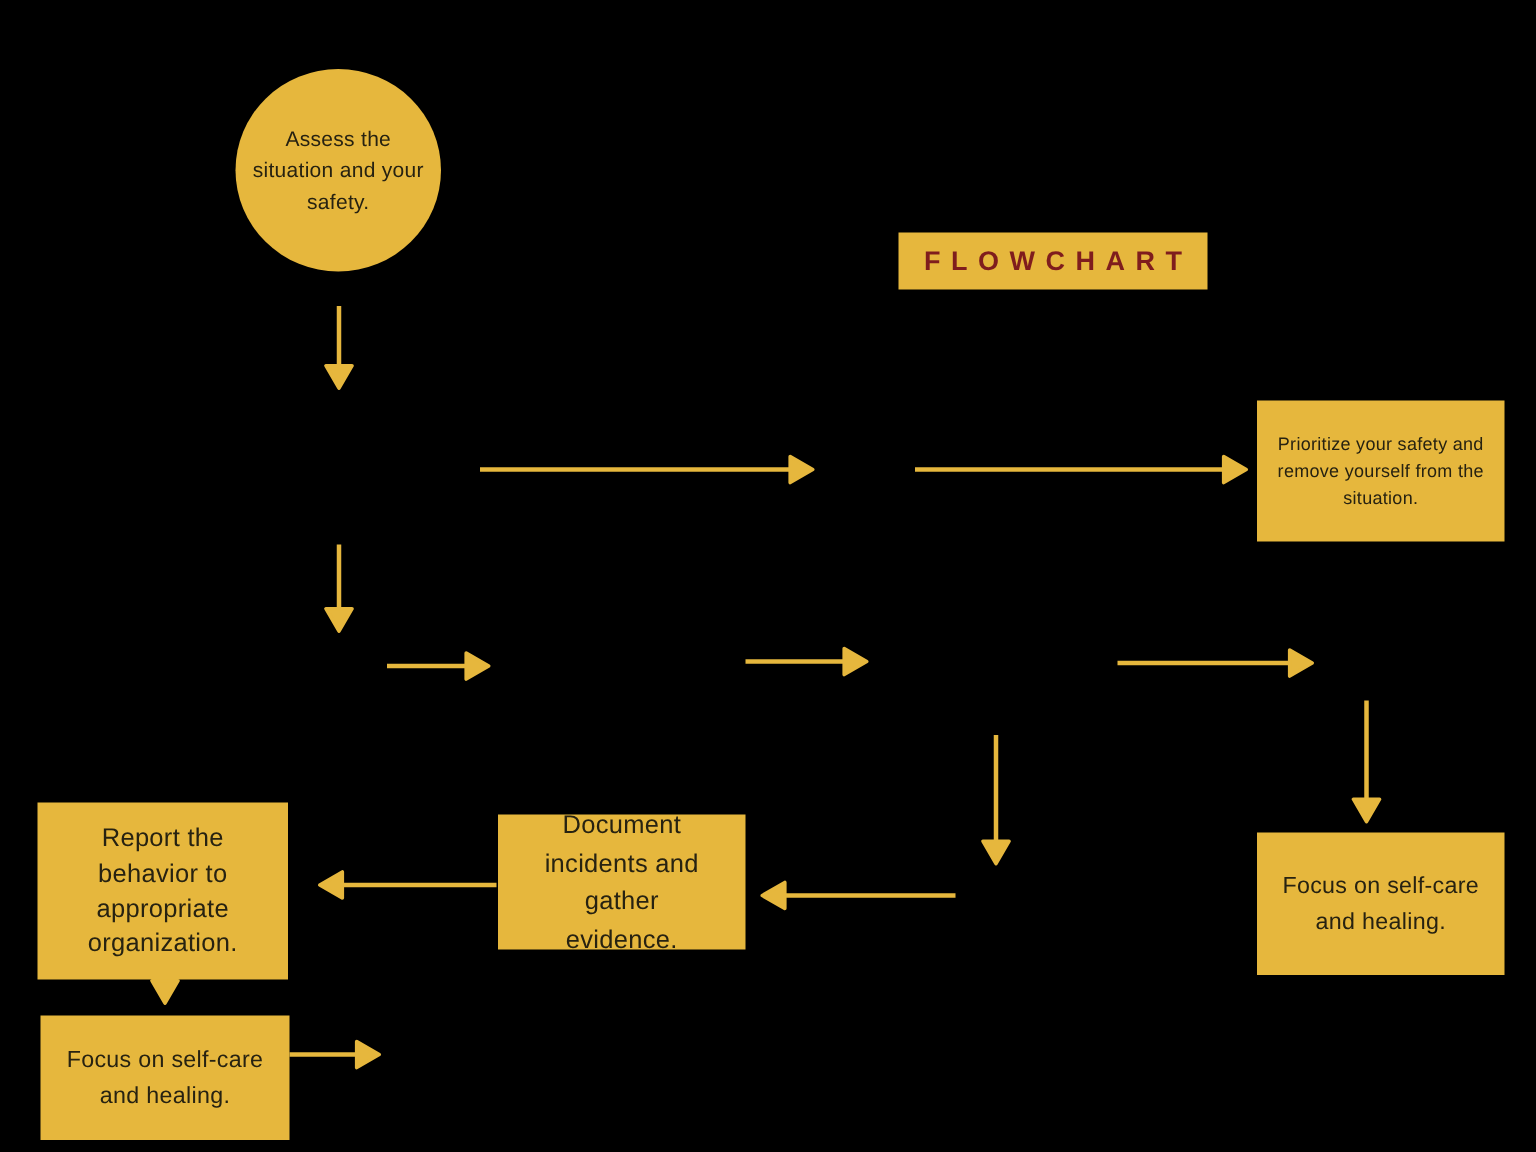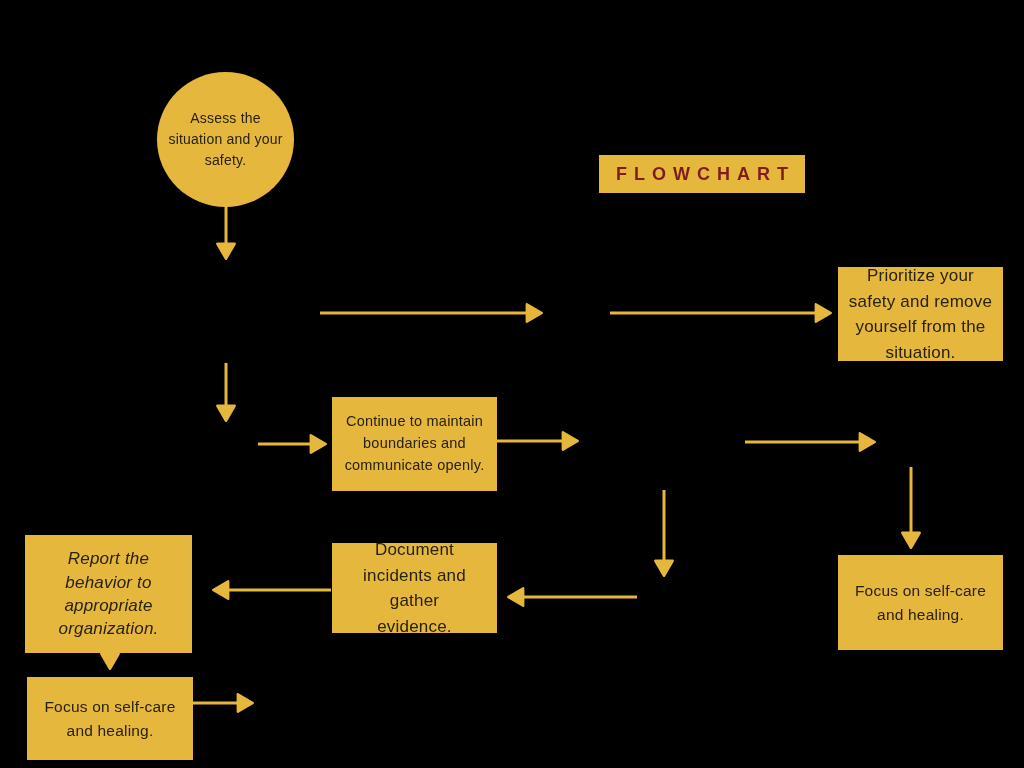--- a/index.html
+++ b/index.html
@@ -26,59 +26,58 @@
     justify-content: center;
     text-align: center;
     box-sizing: border-box;
     line-height: 1.5;
     letter-spacing: 0.2px;
   }
   .circle {
     border-radius: 50%;
   }
   #node-assess {
-    left: 157px; top: 72px;
+    left: 157px; top: 46px;
     width: 137px; height: 135px;
     font-size: 14px;
     padding: 10px;
   }
   #title-box {
     left: 599px; top: 155px;
     width: 206px; height: 38px;
     font-size: 18px;
     font-weight: bold;
     letter-spacing: 7px;
     color: #7f1d1d;
     padding-left: 7px; 
   }
   #node-prioritize {
     left: 838px; top: 267px;
     width: 165px; height: 94px;
-    font-size: 17px;
+    font-size: 12px;
     padding: 6px 8px;
   }
   #node-continue {
     left: 332px; top: 397px;
     width: 165px; height: 94px;
     font-size: 14.5px;
     padding: 6px 4px;
   }
   #node-document {
     left: 332px; top: 543px;
     width: 165px; height: 90px;
     font-size: 17px;
     padding: 6px 24px;
   }
   #node-report {
     left: 25px; top: 535px;
     width: 167px; height: 118px;
     font-size: 17px;
     line-height: 1.38;
     padding: 6px 22px;
-    font-style: italic;
   }
   #node-focus-right {
     left: 838px; top: 555px;
     width: 165px; height: 95px;
     font-size: 15.5px;
     padding: 6px 8px;
   }
   #node-focus-bottom {
     left: 27px; top: 677px;
     width: 166px; height: 83px;
@@ -129,23 +128,20 @@
   </div>
 
   <div class="node" id="title-box">
     <span>FLOWCHART</span>
   </div>
 
   <div class="node" id="node-prioritize">
     <span>Prioritize your safety and remove yourself from the situation.</span>
   </div>
 
-  <div class="node" id="node-continue">
-    <span>Continue to maintain boundaries and communicate openly.</span>
-  </div>
 
   <div class="node" id="node-document">
     <span>Document incidents and gather evidence.</span>
   </div>
 
   <div class="node" id="node-report">
     <span>Report the behavior to appropriate organization.</span>
   </div>
 
   <div class="node" id="node-focus-right">

